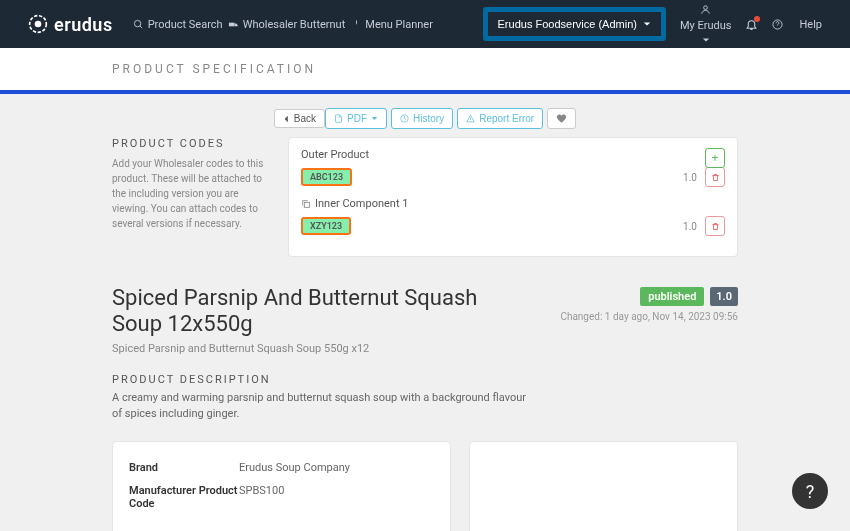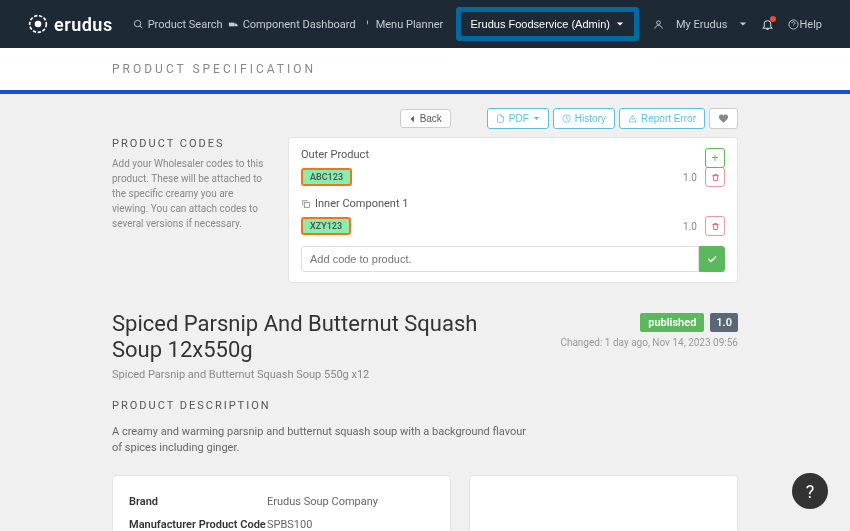--- a/index.html
+++ b/index.html
@@ -5,29 +5,29 @@
 * { box-sizing: border-box; margin: 0; padding: 0; }
 body { font-family: -apple-system, BlinkMacSystemFont, "Segoe UI", Roboto, sans-serif; background: #f0f0f0; color: #333; width: 850px; height: 531px; overflow: hidden; }
 .navbar { background: #1e2936; height: 48px; display: flex; align-items: center; padding: 0 28px; color: #fff; }
 .logo { display: flex; align-items: center; gap: 6px; margin-right: 20px; }
 .logo-mark { width: 20px; height: 20px; }
 .logo-text { font-size: 18px; font-weight: 600; letter-spacing: 0.5px; }
 .nav-links { display: flex; gap: 5px; flex: 1; }
 .nav-link { font-size: 11px; color: #c5ccd4; display: flex; align-items: center; gap: 4px; cursor: pointer; }
 .nav-right { display: flex; align-items: center; gap: 14px; }
 .admin-btn { border: 5px solid #0369a1; color: #fff; font-size: 11px; padding: 6px 10px; border-radius: 3px; background: transparent; display: flex; align-items: center; gap: 6px; cursor: pointer; }
-.my-erudus { font-size: 11px; color: #c5ccd4; display: flex; align-items: center; gap: 12px; cursor: pointer; }
+.my-erudus { font-size: 11px; color: #c5ccd4; display: flex; align-items: center; gap: 4px; cursor: pointer; flex-direction: column; }
 .bell { position: relative; cursor: pointer; }
 .bell-dot { position: absolute; top: -2px; right: -2px; width: 6px; height: 6px; background: #e74c3c; border-radius: 50%; }
-.help { font-size: 11px; color: #c5ccd4; display: flex; align-items: center; gap: 0; cursor: pointer; }
+.help { font-size: 11px; color: #c5ccd4; display: flex; align-items: center; gap: 16px; cursor: pointer; }
 .wide { max-width: 850px; margin: 0 auto; padding: 0 112px; }
 .spec-title { font-size: 12px; letter-spacing: 3px; color: #888; background: #fff; padding: 14px 112px; border-bottom: 4px solid #1d4ed8; }
-.top-actions { display: flex; justify-content: flex-end; align-items: center; padding: 14px 0 8px; }
+.top-actions { display: flex; justify-content: center; align-items: center; padding: 14px 0 8px; }
 .back-btn { font-size: 10px; border: 1px solid #ccc; background: #fff; padding: 3px 8px; border-radius: 3px; display: flex; align-items: center; gap: 3px; cursor: pointer; color: #555; }
-.action-btns { display: flex; gap: 4px; padding-left: 36px; }
+.action-btns { display: flex; gap: 4px; }
 .act-btn { font-size: 10px; border: 1px solid #5bc0de; color: #5bc0de; background: #fff; padding: 4px 8px; border-radius: 3px; display: flex; align-items: center; gap: 4px; cursor: pointer; }
 .heart-btn { border: 1px solid #ccc; background: #fff; padding: 4px 8px; border-radius: 3px; cursor: pointer; color: #888; }
 .codes-row { display: flex; gap: 20px; align-items: flex-start; padding-bottom: 18px; }
 .codes-left { width: 156px; }
 .codes-head { font-size: 11px; letter-spacing: 2px; color: #555; margin-bottom: 6px; }
 .codes-desc { font-size: 10px; color: #888; line-height: 1.5; }
 .codes-right { flex: 1; background: #fff; border: 1px solid #e4e4e4; border-radius: 4px; padding: 10px 12px; }
 .outer-label { font-size: 11px; color: #555; margin-bottom: 6px; }
 .code-line { display: flex; align-items: center; gap: 8px; margin-bottom: 10px; }
 .code-chip { font-size: 9px; background: #86efac; border: 2px solid #f97316; padding: 2px 7px; border-radius: 3px; color: #555; font-weight: 600; }
@@ -39,28 +39,28 @@
 .add-input-row { display: flex; }
 .add-input { flex: 1; border: 1px solid #ddd; padding: 6px 8px; font-size: 11px; border-radius: 3px 0 0 3px; color: #999; }
 .add-confirm { background: #5cb85c; border: 1px solid #5cb85c; color: #fff; width: 26px; border-radius: 0 3px 3px 0; cursor: pointer; display: flex; align-items: center; justify-content: center; }
 .title-row { display: flex; justify-content: space-between; align-items: flex-start; padding-top: 10px; }
 .prod-title { font-size: 22px; font-weight: 400; color: #333; line-height: 1.2; max-width: 420px; }
 .badges { text-align: right; }
 .pub-badge { background: #5cb85c; color: #fff; font-size: 11px; padding: 3px 8px; border-radius: 2px; font-weight: 600; }
 .ver-badge { background: #5a6876; color: #fff; font-size: 11px; padding: 3px 6px; border-radius: 2px; font-weight: 600; margin-left: 2px; }
 .timestamps { font-size: 10px; color: #999; margin-top: 6px; line-height: 1.4; }
 .subtitle { font-size: 11px; color: #888; margin-top: 4px; }
-.desc-head { font-size: 11px; letter-spacing: 2px; color: #555; margin-top: 18px; margin-bottom: 12px; }
+.desc-head { font-size: 11px; letter-spacing: 2px; color: #555; margin-top: 18px; margin-bottom: 4px; }
 .desc-text { font-size: 11px; color: #666; line-height: 1.5; max-width: 420px; }
 .cols { display: flex; gap: 18px; margin-top: 18px; }
 .col { background: #fff; border: 1px solid #e4e4e4; border-radius: 4px; padding: 14px 16px; }
 .col-left { flex: 1.3; }
 .col-right { flex: 1; min-height: 120px; }
 .info-row { display: flex; padding: 5px 0; font-size: 11px; }
-.info-label { width: 138px; font-weight: 600; color: #333; }
+.info-label { width: 110px; font-weight: 600; color: #333; }
 .info-val { color: #666; word-break: break-all; }
 .help-fab { position: fixed; bottom: 22px; right: 22px; width: 36px; height: 36px; background: #333; color: #fff; border-radius: 50%; display: flex; align-items: center; justify-content: center; font-size: 18px; cursor: pointer; }
 svg { display: block; }
 </style>
 </head>
 <body>
 
 <div class="navbar">
   <div class="logo">
     <svg class="logo-mark" viewBox="0 0 24 24">
@@ -75,21 +75,21 @@
           <circle cx="10" cy="10" r="7"></circle>
           <line x1="20" y1="20" x2="15" y2="15"></line>
         </svg>
       <span>Product Search</span>
     </div>
     <div class="nav-link">
       <svg width="11" height="11" viewBox="0 0 24 24" fill="currentColor">
           <rect x="2" y="8" width="12" height="8"></rect>
           <path d="M14 10h4l3 3v3h-7z"></path>
         </svg>
-      <span>Component Dashboard</span>
+      <span>Wholesaler Butternut</span>
     </div>
     <div class="nav-link">
       <svg width="11" height="11" viewBox="0 0 24 24" fill="currentColor">
           <path d="M7 2v8M5 2v6M9 2v6M7 10v12M15 2c-1 0-2 2-2 5s1 5 2 5v10"></path>
         </svg>
       <span>Menu Planner</span>
     </div>
   </div>
   <div class="nav-right">
     <button class="admin-btn">
@@ -162,21 +162,21 @@
         <svg width="11" height="11" viewBox="0 0 24 24" fill="currentColor">
             <path d="M12 21s-8-5-10-11c-1-4 2-7 5-7 2 0 4 1 5 3 1-2 3-3 5-3 3 0 6 3 5 7-2 6-10 11-10 11z"></path>
           </svg>
       </button>
     </div>
   </div>
 
   <div class="codes-row">
     <div class="codes-left">
       <div class="codes-head">PRODUCT CODES</div>
-      <div class="codes-desc">Add your Wholesaler codes to this product. These will be attached to the specific creamy you are viewing. You can attach codes to several versions if necessary.</div>
+      <div class="codes-desc">Add your Wholesaler codes to this product. These will be attached to the including version you are viewing. You can attach codes to several versions if necessary.</div>
     </div>
     <div class="codes-right">
       <button class="add-btn">+</button>
       <div class="outer-label">Outer Product</div>
       <div class="code-line">
         <span class="code-chip">ABC123</span>
         <span class="ver">1.0</span>
         <button class="del-btn">
           <svg width="9" height="9" viewBox="0 0 24 24" fill="none" stroke="currentColor" stroke-width="2">
               <path d="M4 7h16M9 7V4h6v3M6 7l1 13h10l1-13"></path>
@@ -192,28 +192,20 @@
       </div>
       <div class="code-line">
         <span class="code-chip">XZY123</span>
         <span class="ver">1.0</span>
         <button class="del-btn">
           <svg width="9" height="9" viewBox="0 0 24 24" fill="none" stroke="currentColor" stroke-width="2">
               <path d="M4 7h16M9 7V4h6v3M6 7l1 13h10l1-13"></path>
             </svg>
         </button>
       </div>
-      <div class="add-input-row">
-        <input class="add-input" placeholder="Add code to product." style="">
-        <button class="add-confirm">
-          <svg width="12" height="12" viewBox="0 0 24 24" fill="none" stroke="#fff" stroke-width="3">
-              <path d="M5 12l5 5L20 7"></path>
-            </svg>
-        </button>
-      </div>
     </div>
   </div>
 
   <div class="title-row">
     <div>
       <h1 class="prod-title">Spiced Parsnip And Butternut Squash Soup 12x550g</h1>
       <div class="subtitle">Spiced Parsnip and Butternut Squash Soup 550g x12</div>
     </div>
     <div class="badges">
       <span class="pub-badge">published</span>

